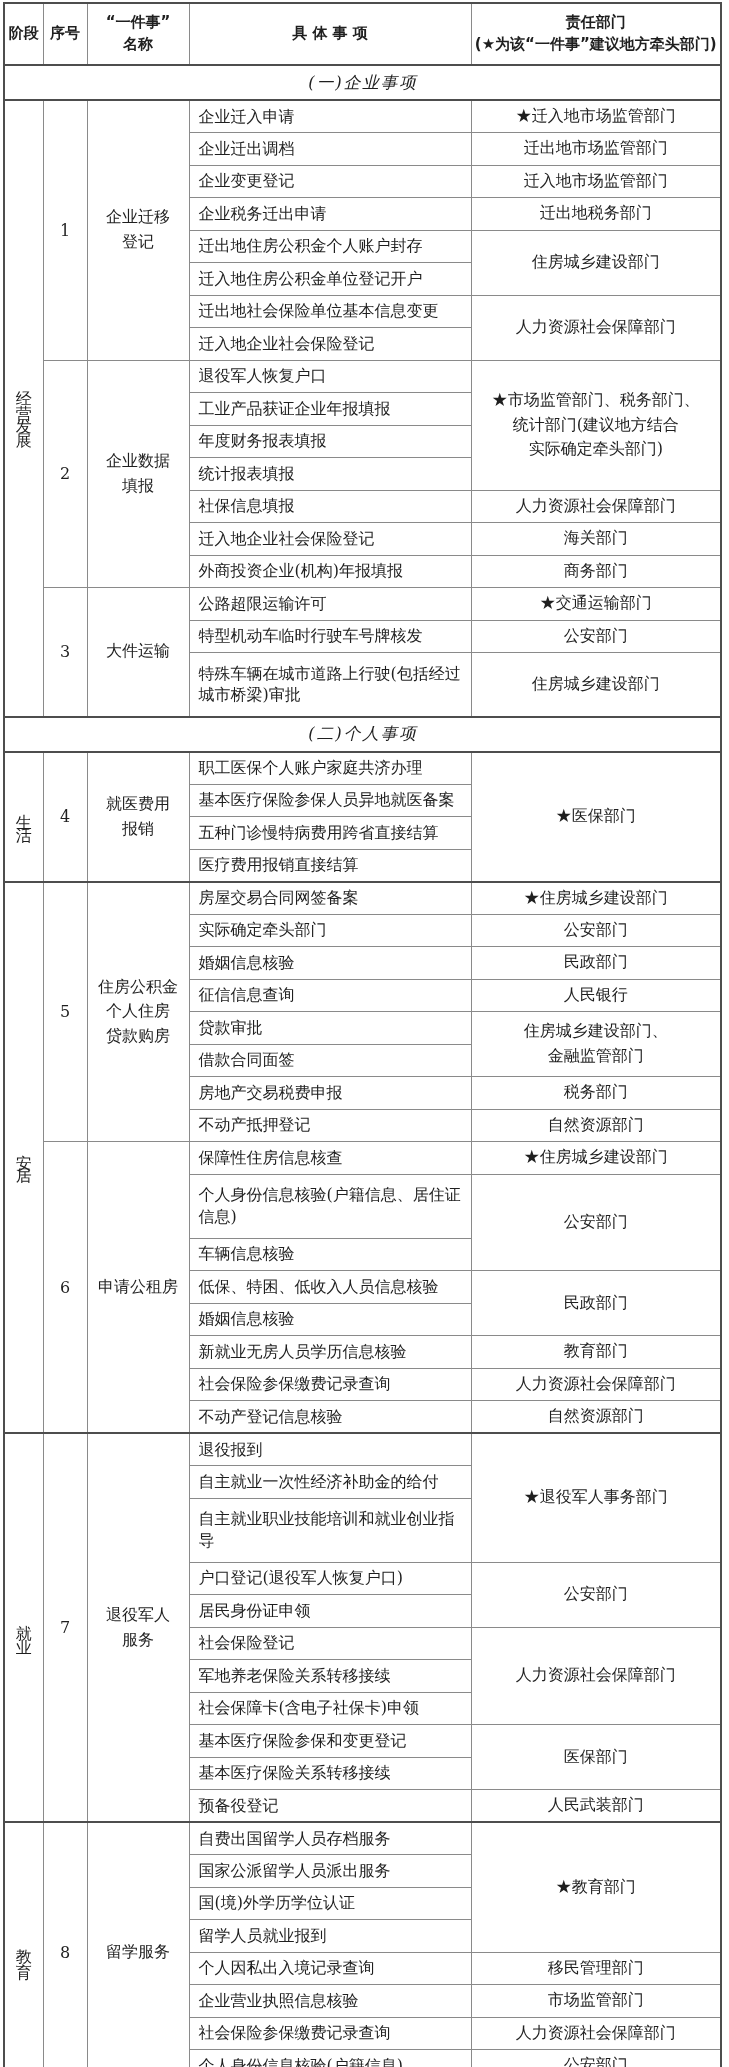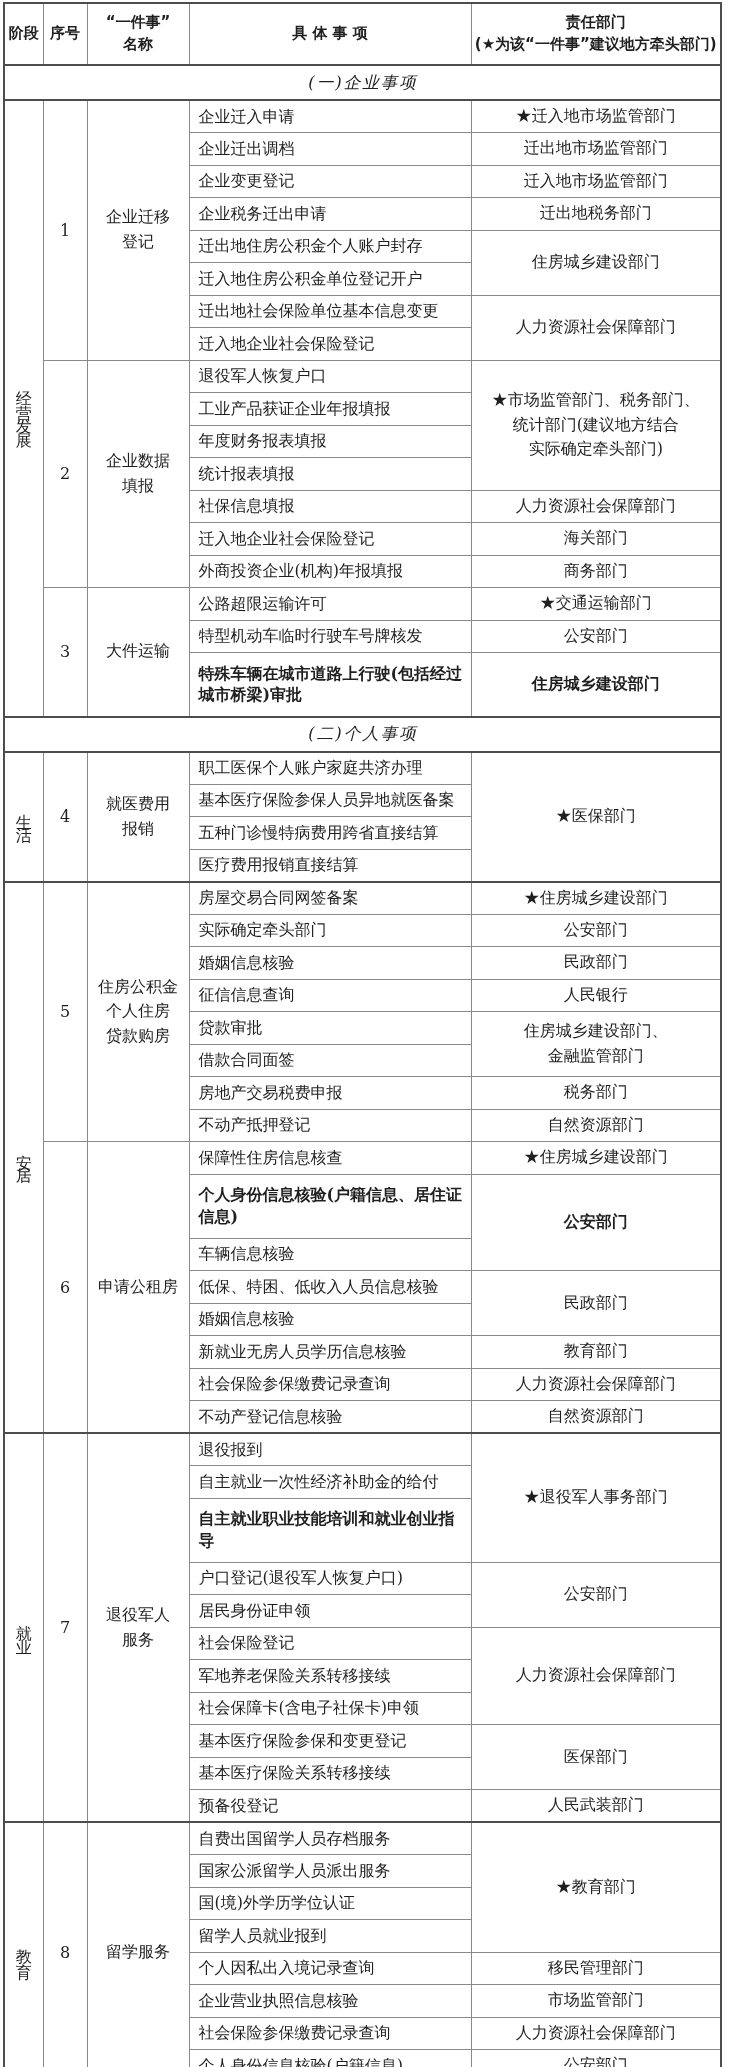--- a/index.html
+++ b/index.html
@@ -28,21 +28,21 @@
   th{
     font-family:"DejaVu Sans","Liberation Sans",sans-serif;
     font-weight:bold;
     font-size:15px;
     text-align:center;
     vertical-align:middle;
     border-bottom:2px solid var(--dark);
     line-height:1.45;
   }
   tr{height:32.5px;}
-  tr.tall{height:64px;font-weight:bold;}
+  tr.tall{height:64px;}
   tr.sec{height:35px;}
   tr.sec td{
     border-top:2px solid var(--dark);
     border-bottom:2px solid var(--dark);
     text-align:center;
     padding-left:4px;
     font-style:italic;
     font-size:16.5px;
     letter-spacing:2px;
   }

